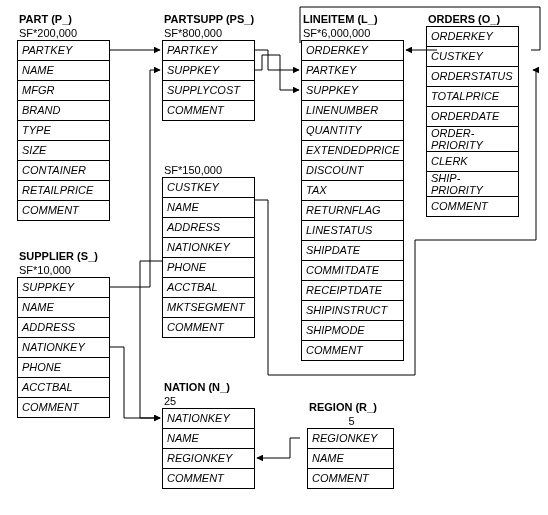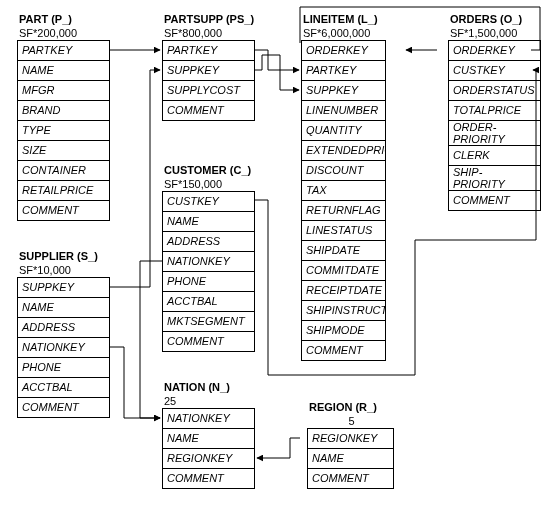--- a/index.html
+++ b/index.html
@@ -81,21 +81,21 @@
     <div class="title">PARTSUPP (PS_)</div>
     <div class="subtitle">SF*800,000</div>
     <div class="rows">
       <div class="row">PARTKEY</div>
       <div class="row">SUPPKEY</div>
       <div class="row">SUPPLYCOST</div>
       <div class="row">COMMENT</div>
     </div>
   </div>
 
-  <div class="table" style="left:301px; top:12px; width:85px;">
+  <div class="table" style="left:301px; top:12px; width:103px;">
     <div class="title">LINEITEM (L_)</div>
     <div class="subtitle">SF*6,000,000</div>
     <div class="rows">
       <div class="row">ORDERKEY</div>
       <div class="row">PARTKEY</div>
       <div class="row">SUPPKEY</div>
       <div class="row">LINENUMBER</div>
       <div class="row">QUANTITY</div>
       <div class="row">EXTENDEDPRICE</div>
       <div class="row">DISCOUNT</div>
@@ -104,37 +104,36 @@
       <div class="row">LINESTATUS</div>
       <div class="row">SHIPDATE</div>
       <div class="row">COMMITDATE</div>
       <div class="row">RECEIPTDATE</div>
       <div class="row">SHIPINSTRUCT</div>
       <div class="row">SHIPMODE</div>
       <div class="row">COMMENT</div>
     </div>
   </div>
 
-  <div class="table" style="left:448px; top:12px;">
+  <div class="table" style="left:426px; top:12px;">
     <div class="title">ORDERS (O_)</div>
-    <div class="subtitle">SF*1,500,000</div>
     <div class="rows">
       <div class="row">ORDERKEY</div>
       <div class="row">CUSTKEY</div>
       <div class="row">ORDERSTATUS</div>
       <div class="row">TOTALPRICE</div>
+      <div class="row">ORDERDATE</div>
       <div class="row" style="height:24px; line-height:12px; padding-top:0px;">ORDER-<br>PRIORITY</div>
       <div class="row">CLERK</div>
       <div class="row" style="height:24px; line-height:12px;">SHIP-<br>PRIORITY</div>
       <div class="row">COMMENT</div>
     </div>
   </div>
 
   <div class="table" style="left:162px; top:163px;">
-    <div class="title">CUSTOMER (C_)</div>
     <div class="subtitle">SF*150,000</div>
     <div class="rows">
       <div class="row">CUSTKEY</div>
       <div class="row">NAME</div>
       <div class="row">ADDRESS</div>
       <div class="row">NATIONKEY</div>
       <div class="row">PHONE</div>
       <div class="row">ACCTBAL</div>
       <div class="row">MKTSEGMENT</div>
       <div class="row">COMMENT</div>

